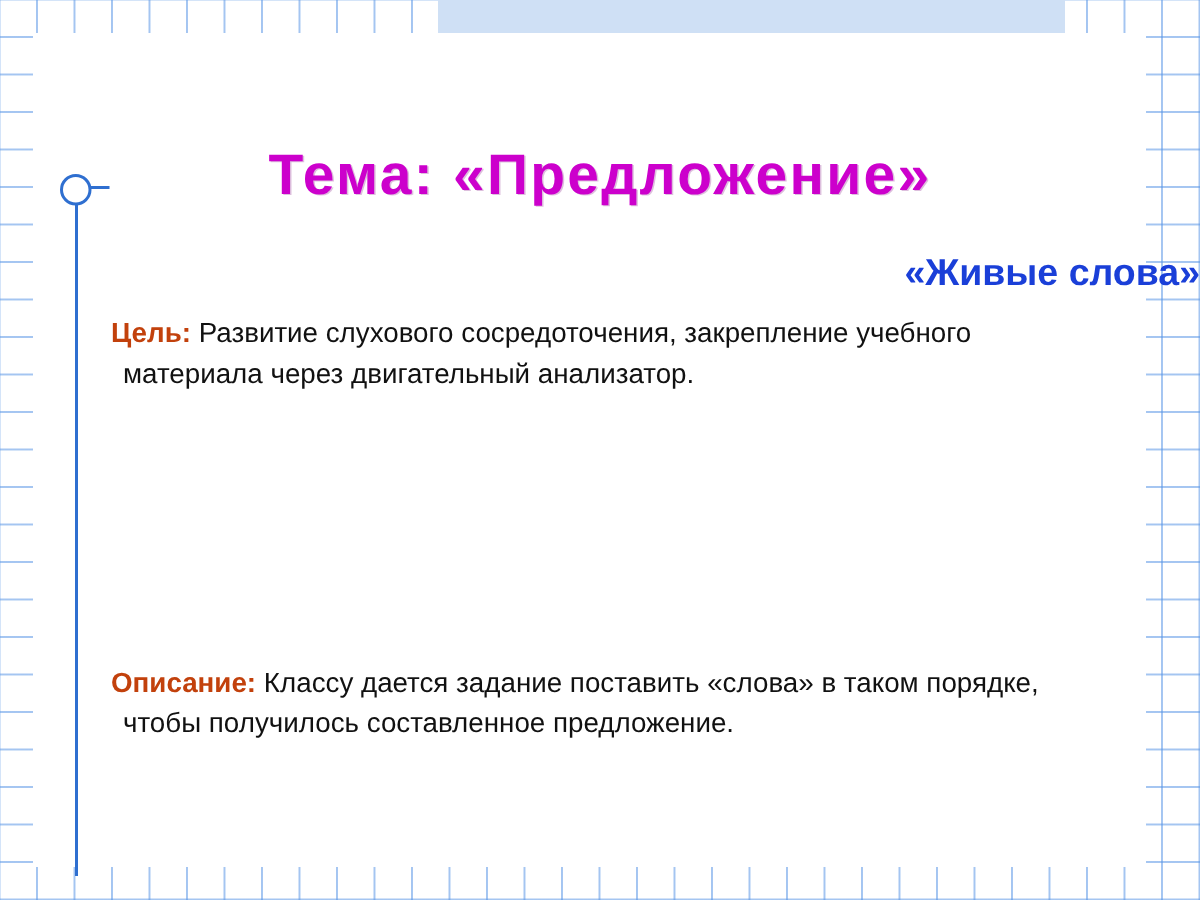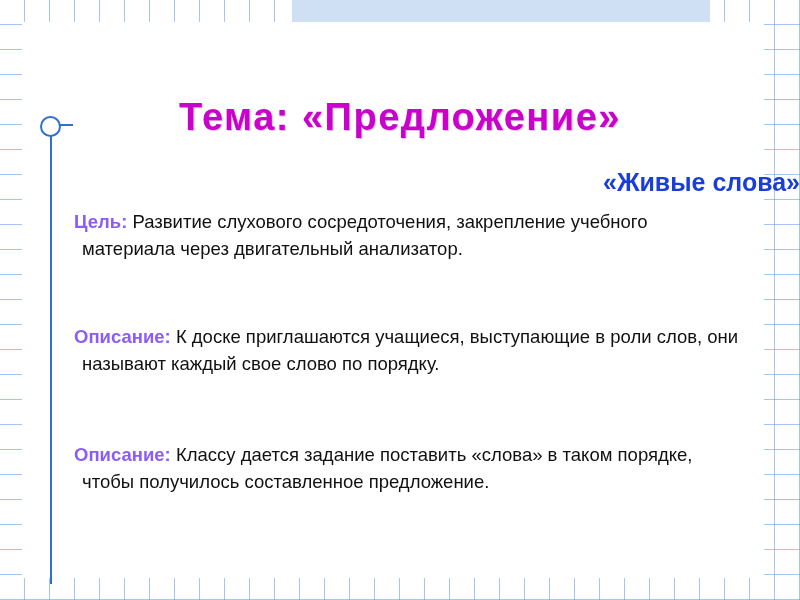--- a/index.html
+++ b/index.html
@@ -129,21 +129,21 @@
     width: 660px;
     font-family: "Liberation Sans", sans-serif;
     font-size: 18.5px;
     line-height: 27px;
     color: #111111;
     text-indent: -8px;
     padding-left: 8px;
   }
   .block .lead {
     font-weight: bold;
-    color: #8b5cf6;
+    color: #c2410c;
   }
 
   #block-goal        { top: 208px; }
   #block-description { top: 323px; }
   #block-task        { top: 441px; }
 </style>
 </head>
 <body>
 
 <div id="slide">
@@ -159,22 +159,19 @@
   <div id="content">
 
     <div id="title">Тема: «Предложение»</div>
 
     <div id="subtitle">«Живые слова»</div>
 
     <div class="block" id="block-goal">
       <span class="lead">Цель:</span><span> Развитие слухового сосредоточения, закрепление учебного материала через двигательный анализатор.</span>
     </div>
 
-    <div class="block" id="block-description">
-      <span class="lead">Описание:</span><span>  К доске приглашаются учащиеся, выступающие в роли слов, они называют каждый свое слово по порядку.</span>
-    </div>
 
     <div class="block" id="block-task">
       <span class="lead">Описание:</span><span>  Классу дается задание поставить «слова» в таком порядке, чтобы получилось составленное предложение.</span>
     </div>
 
   </div>
 </div>
 
 </body></html>

